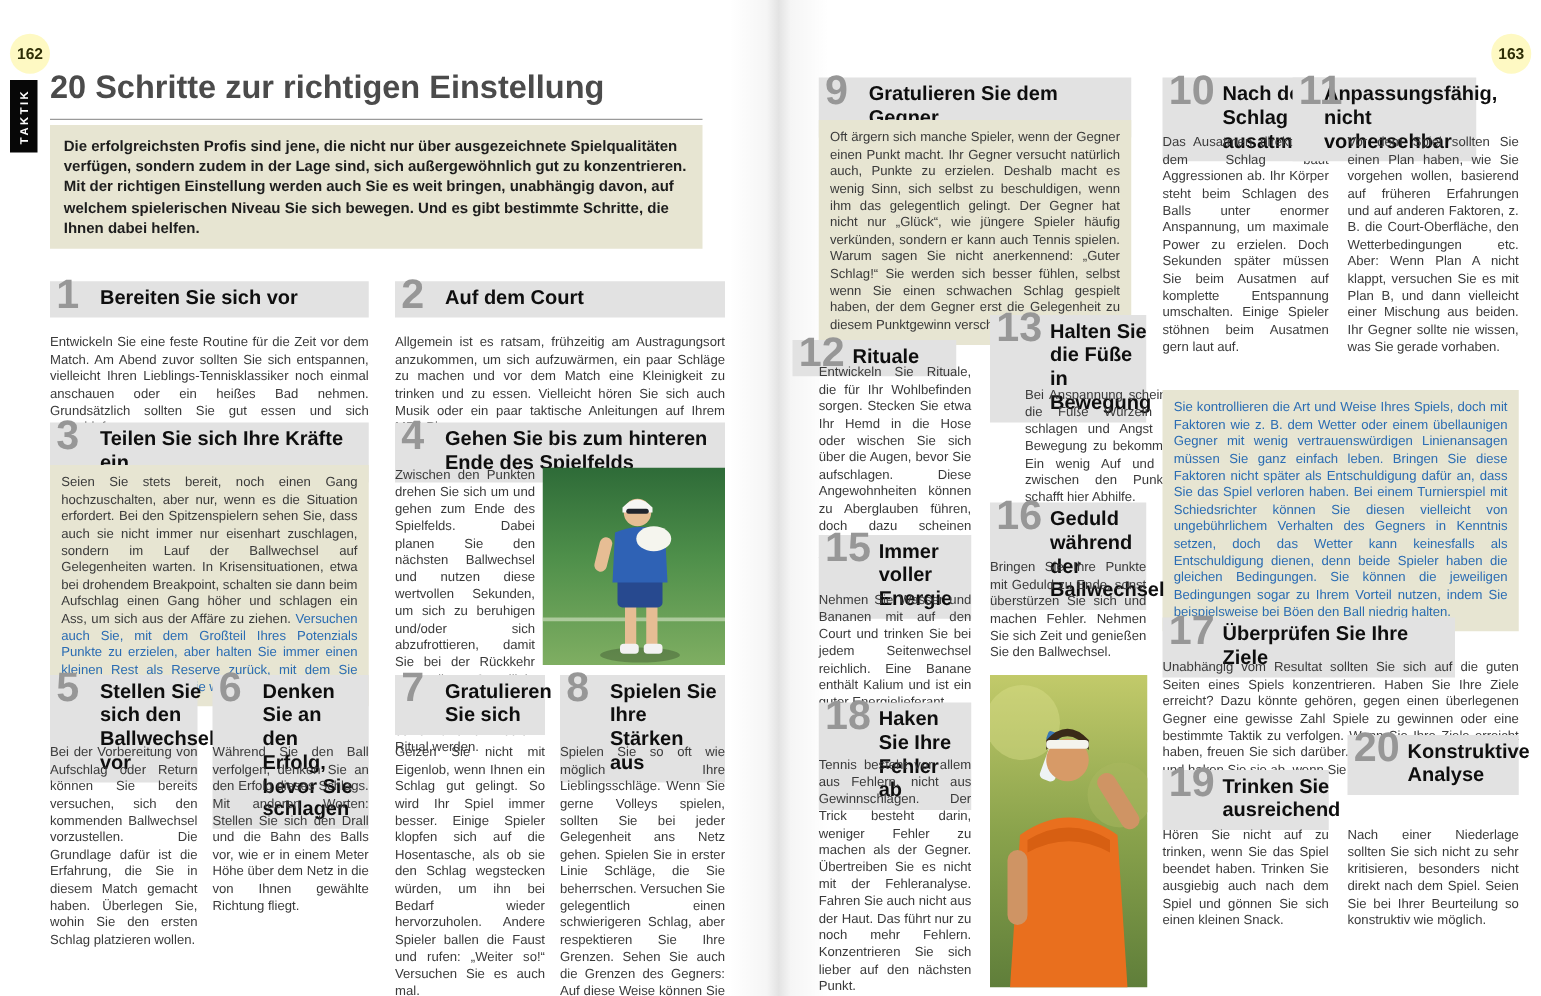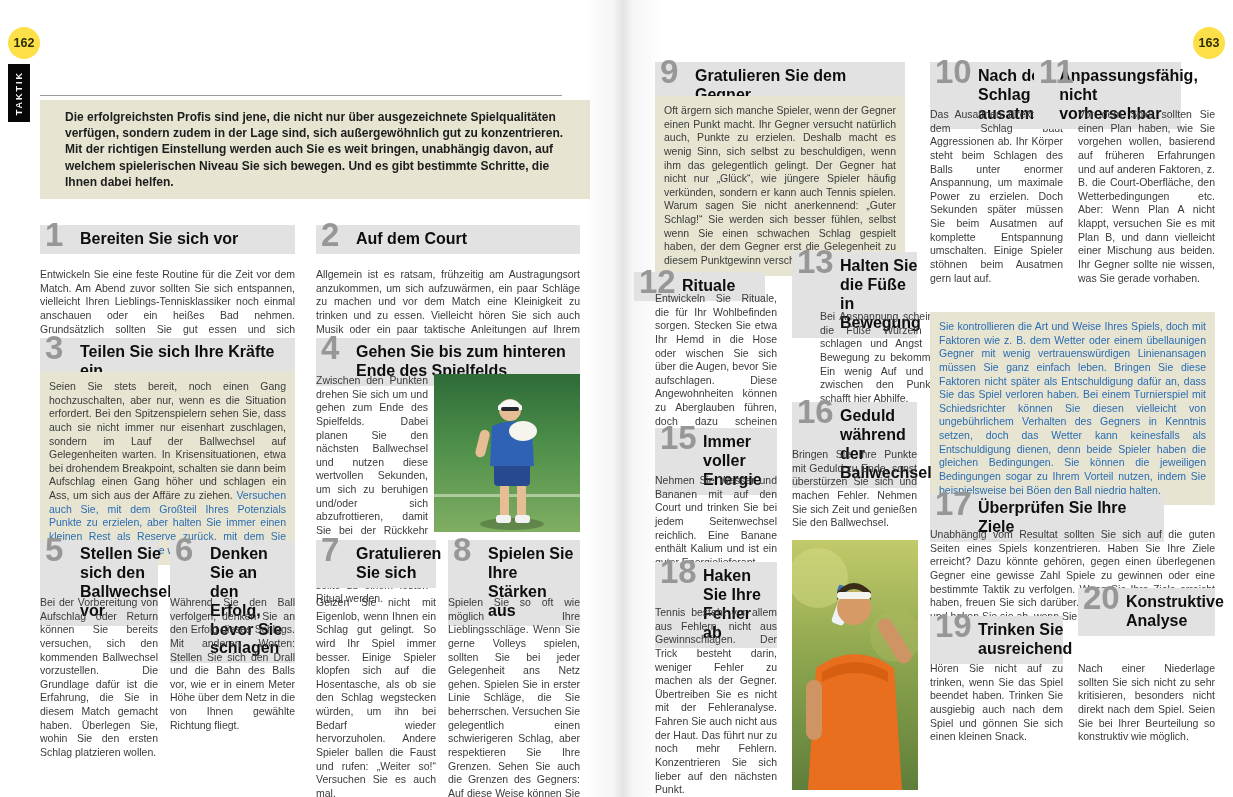--- a/index.html
+++ b/index.html
@@ -7,33 +7,33 @@
     position:relative; width:1233px; height:797px; background:#ffffff;
     font-family:"Liberation Sans", sans-serif; overflow:hidden; margin:0 auto;
   }
   .gutter {
     position:absolute; left:583px; top:0; width:80px; height:100%; pointer-events:none;
     background:linear-gradient(to right, rgba(0,0,0,0) 0%, rgba(0,0,0,0.04) 38%,
       rgba(0,0,0,0.11) 50%, rgba(0,0,0,0.04) 62%, rgba(0,0,0,0) 100%);
   }
   .badge {
     position:absolute; width:32px; height:32px; border-radius:50%;
-    background:#fde047; color:#2e2e06; font-weight:bold; font-size:12.5px;
+    background:#fef9c3; color:#2e2e06; font-weight:bold; font-size:12.5px;
     display:flex; align-items:center; justify-content:center;
   }
   .tab {
     position:absolute; left:8px; top:64px; width:22px; height:58px; background:#070707;
     color:#ffffff; display:flex; align-items:center; justify-content:center;
   }
   .tab span { writing-mode:vertical-rl; transform:rotate(180deg); font-size:9px; font-weight:bold; letter-spacing:2px; }
   .page-title { position:absolute; left:40px; top:54px; width:545px; font-size:26px; font-weight:bold; color:#4b4b4b; }
   .title-rule { position:absolute; left:40px; top:95px; width:522px; height:1px; background:#9a9a9a; }
   .intro {
     position:absolute; left:40px; top:100px; width:500px; background:#e7e5d2;
-    padding:9px 25px; font-size:12px; font-weight:bold; color:#1d1d1d; line-height:1.35;
+    padding:9px 11px; font-size:12px; font-weight:bold; color:#1d1d1d; line-height:1.35;
   }
   .step-header {
     position:absolute; background:#e2e2e2; padding:5px 6px 5px 40px;
     box-sizing:border-box; min-height:26px; display:flex; align-items:center;
   }
   .step-header.wn { padding-left:48px; }
   .step-num { position:absolute; left:5px; top:-7px; font-size:33px; font-weight:bold; color:#979797; line-height:1; }
   .step-title { font-size:16px; font-weight:bold; color:#0e0e0e; line-height:1.18; }
   .step-body {
     position:absolute; margin:0; font-size:10.5px; line-height:1.3; color:#3a3a3a;
@@ -47,20 +47,21 @@
 <body>
 
 <div class="spread">
 
   <div class="badge" style="left:8px; top:27px;">162</div>
 
   <div class="tab">
     <span>TAKTIK</span>
   </div>
 
+  <h1 class="page-title" style="margin:0;">20 Schritte zur richtigen Einstellung</h1>
   <div class="title-rule"></div>
 
   <p class="intro" style="margin:0;">Die erfolgreichsten Profis sind jene, die nicht nur über ausgezeichnete Spielqualitäten verfügen, sondern zudem in der Lage sind, sich außergewöhnlich gut zu konzentrieren. Mit der richtigen Einstellung werden auch Sie es weit bringen, unabhängig davon, auf welchem spielerischen Niveau Sie sich bewegen. Und es gibt bestimmte Schritte, die Ihnen dabei helfen.</p>
 
   <div class="step-header" style="left:40px; top:225px; width:255px;">
     <span class="step-num">1</span>
     <span class="step-title">Bereiten Sie sich vor</span>
   </div>
   <p class="step-body" style="left:40px; top:268px; width:255px;">Entwickeln Sie eine feste Routine für die Zeit vor dem Match. Am Abend zuvor sollten Sie sich entspannen, vielleicht Ihren Lieblings-Tennisklassiker noch einmal anschauen oder ein heißes Bad nehmen. Grundsätzlich sollten Sie gut essen und sich ausschlafen.</p>
 

